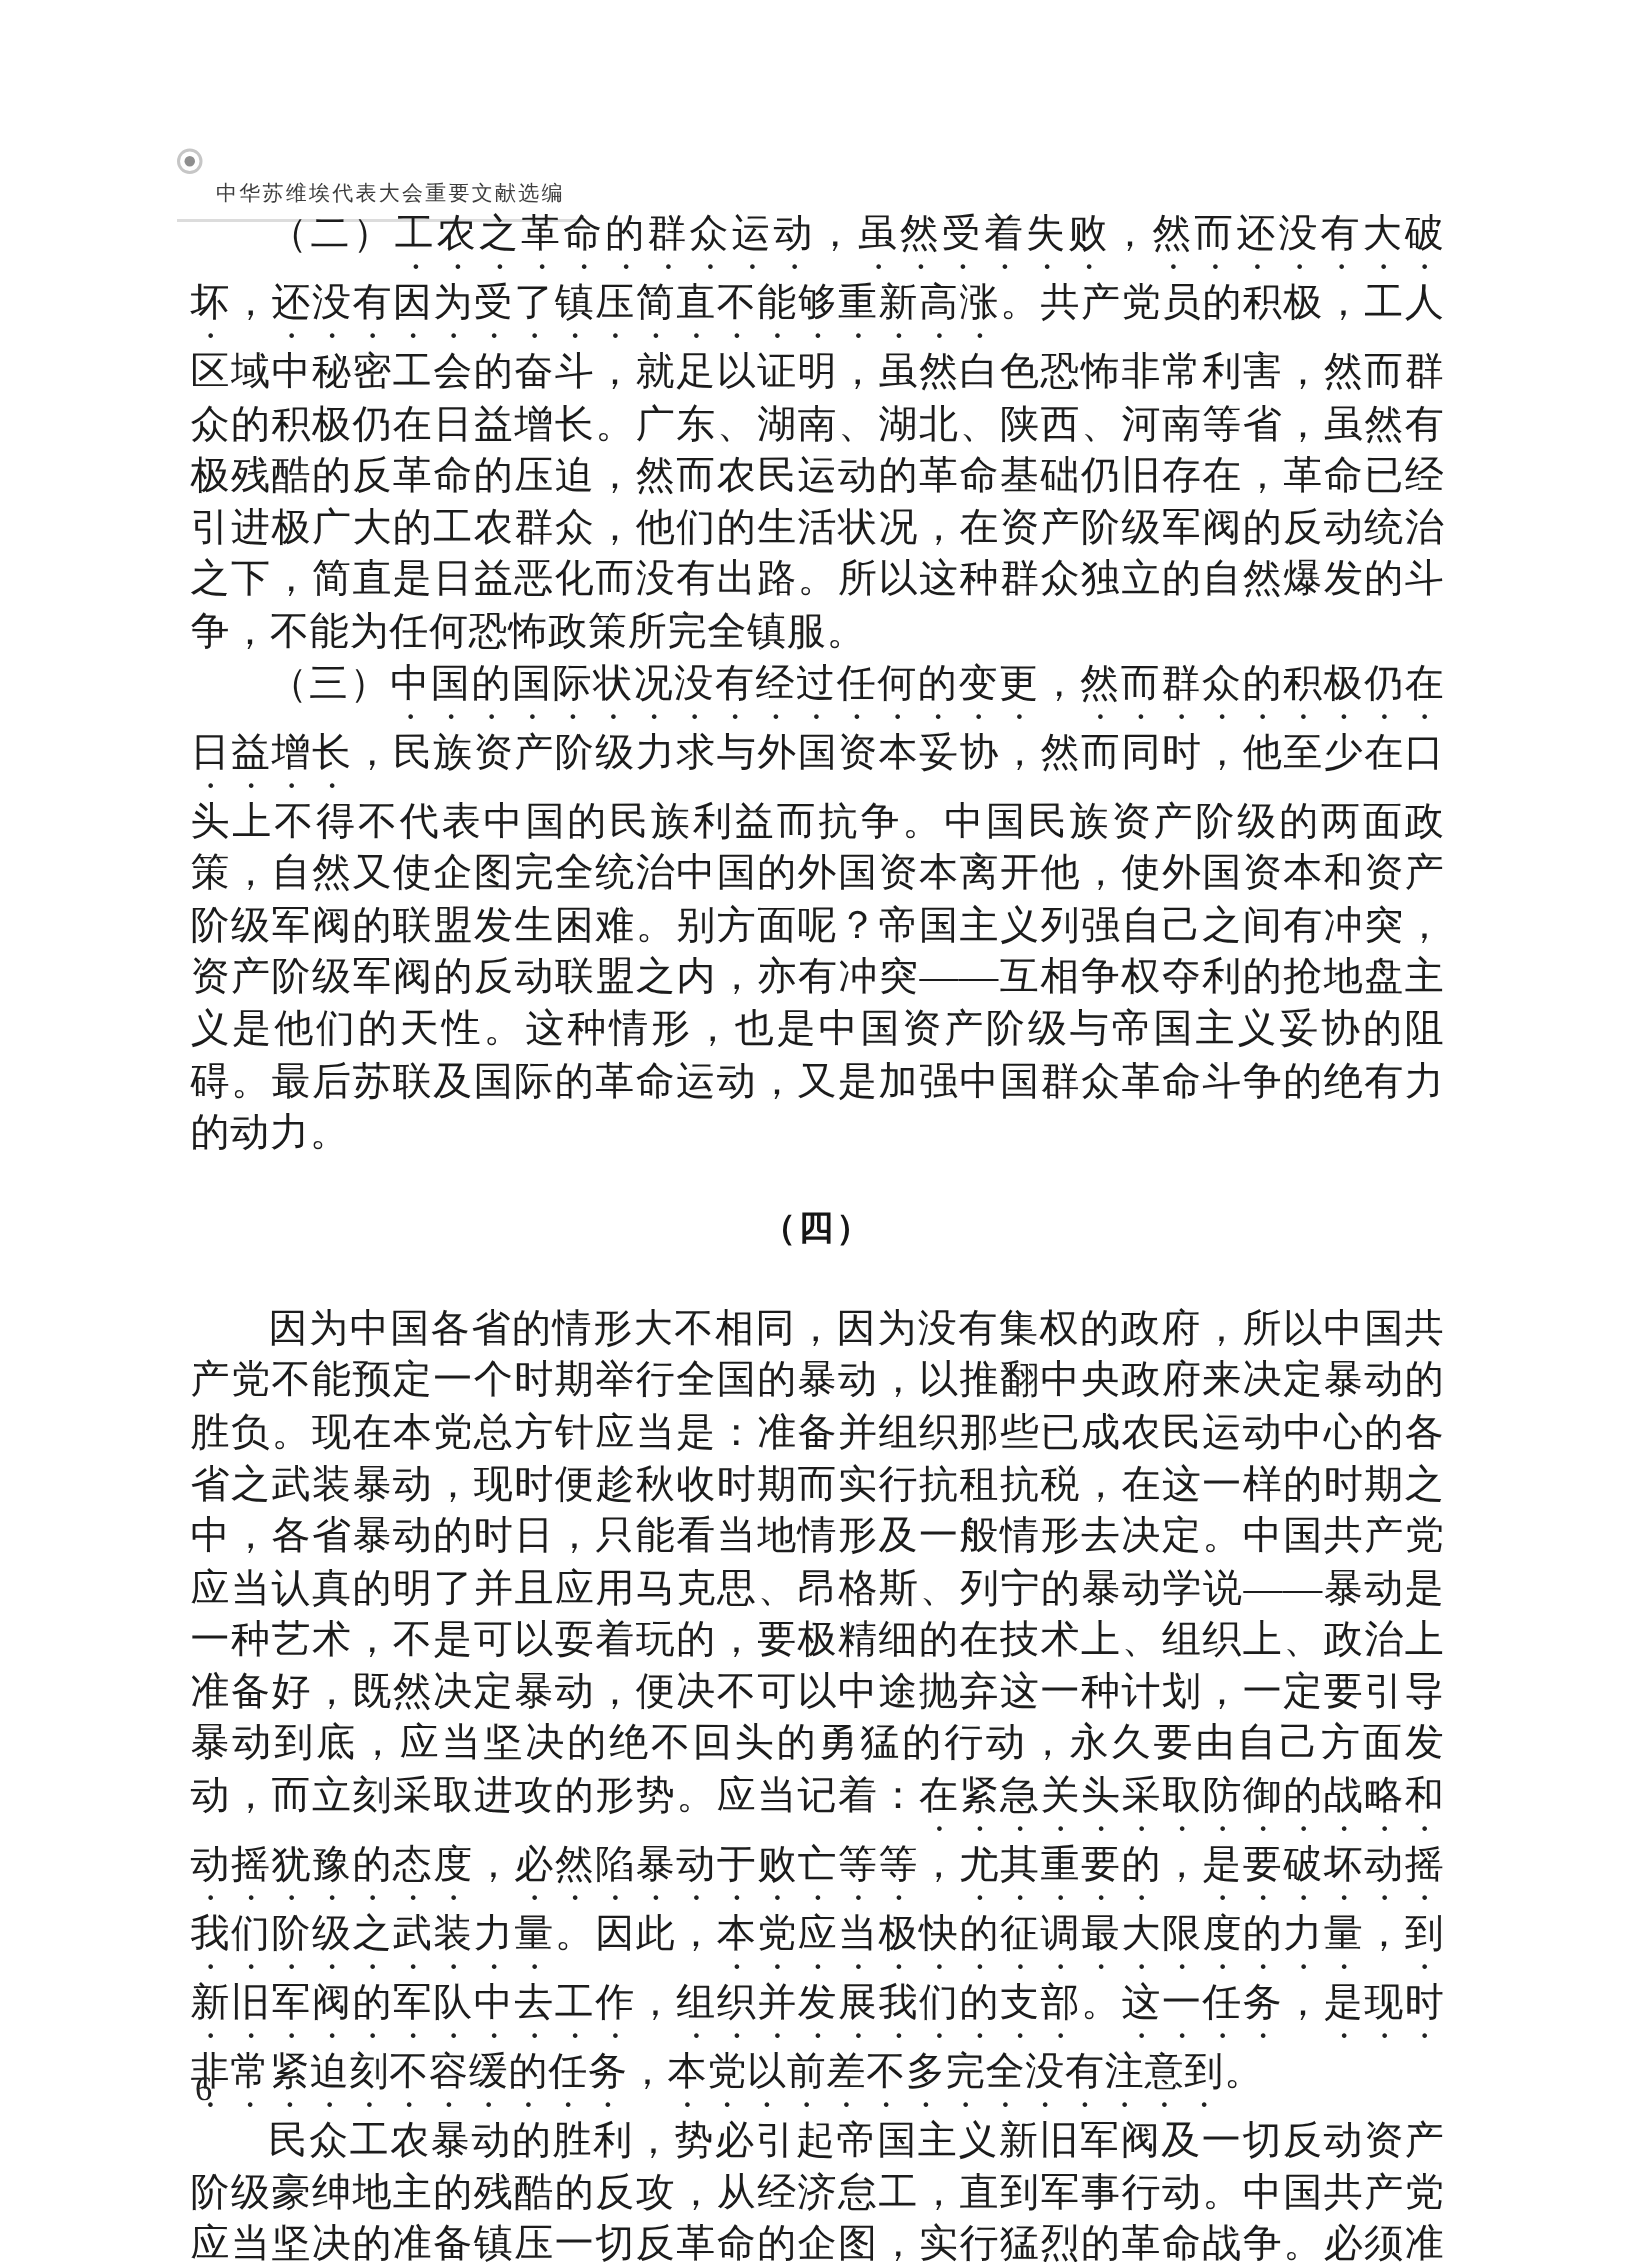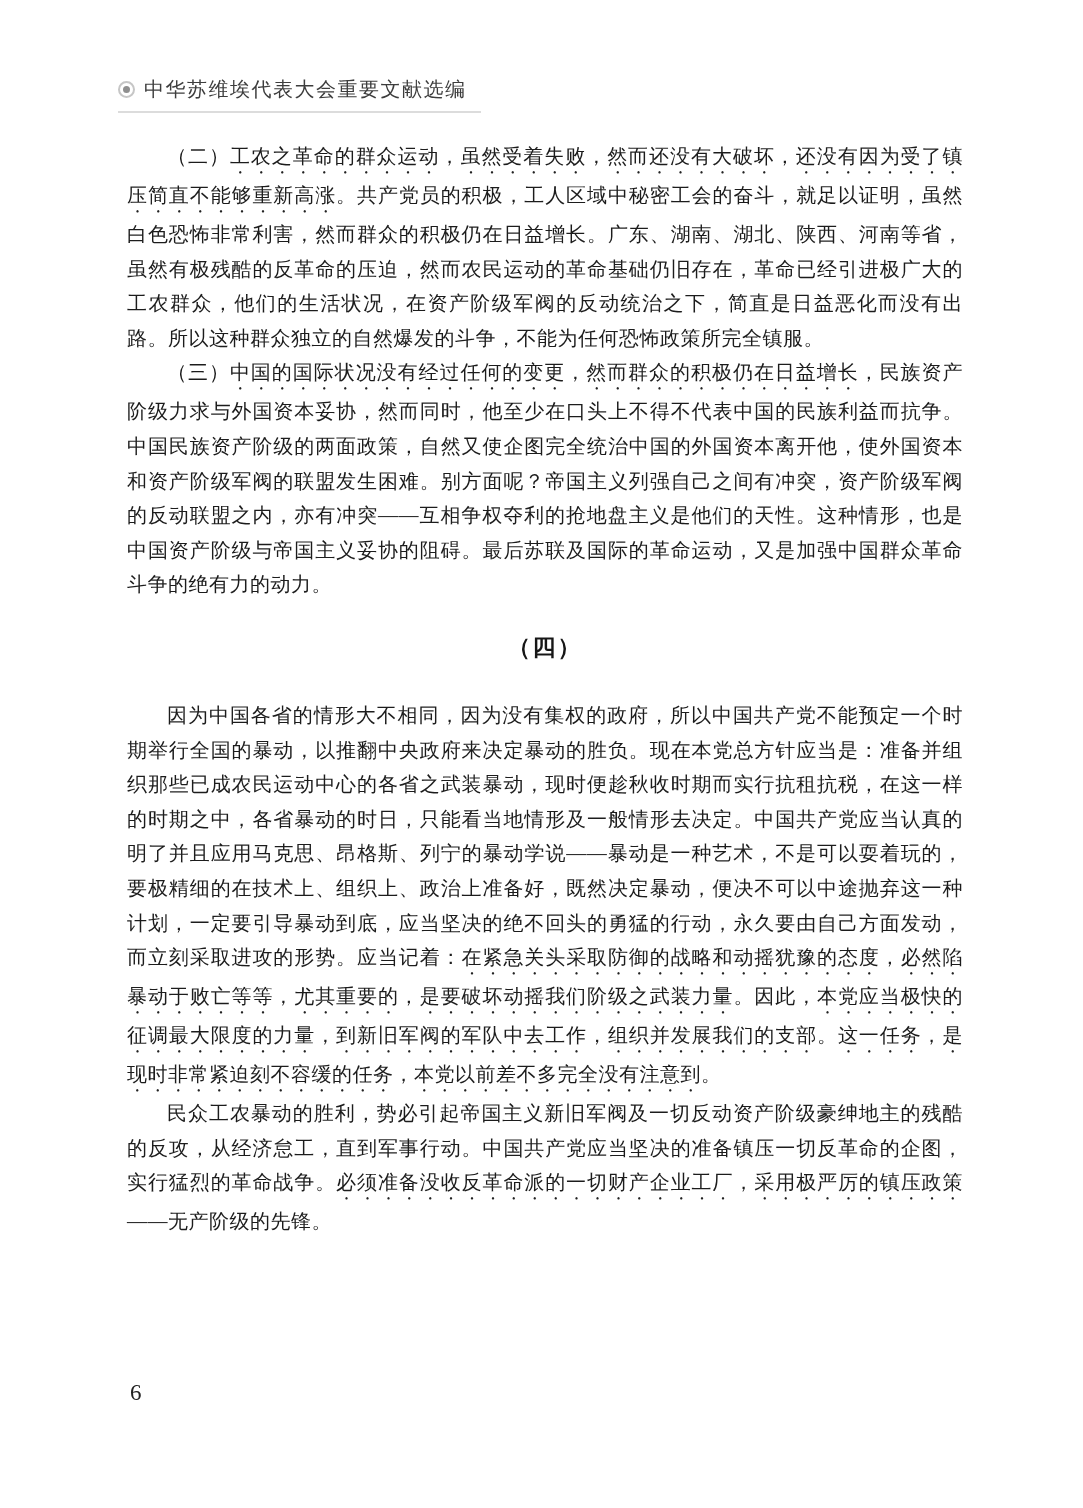--- a/index.html
+++ b/index.html
@@ -34,35 +34,36 @@
   .hicon-dot{
     position:absolute;
     left:50%;top:50%;
     width:7px;height:7px;
     margin:-3.5px 0 0 -3.5px;
     background:#8f8f8f;
     border-radius:50%;
   }
   .htitle{
     font-family:Liberation Serif, serif;
-    font-size:20px;
+    font-size:14px;
     color:var(--headerText,#3d3d3d);
     letter-spacing:1.5px;
     white-space:nowrap;
+    margin-top:44px;
   }
   
   .docbody{
     position:absolute;
     top:139px;
     left:127px;
     width:836px;
   }
   .docbody p{
     margin:0;
-    font-size:20px;
+    font-size:26px;
     line-height:34.6px;
     text-align:justify;
     text-align-last:left;
     text-indent:2em;
     letter-spacing:0.5px;
   }
   .emph{
     -webkit-text-emphasis:filled dot #222222;
     -webkit-text-emphasis-position:under right;
     text-emphasis:filled dot #222222;

